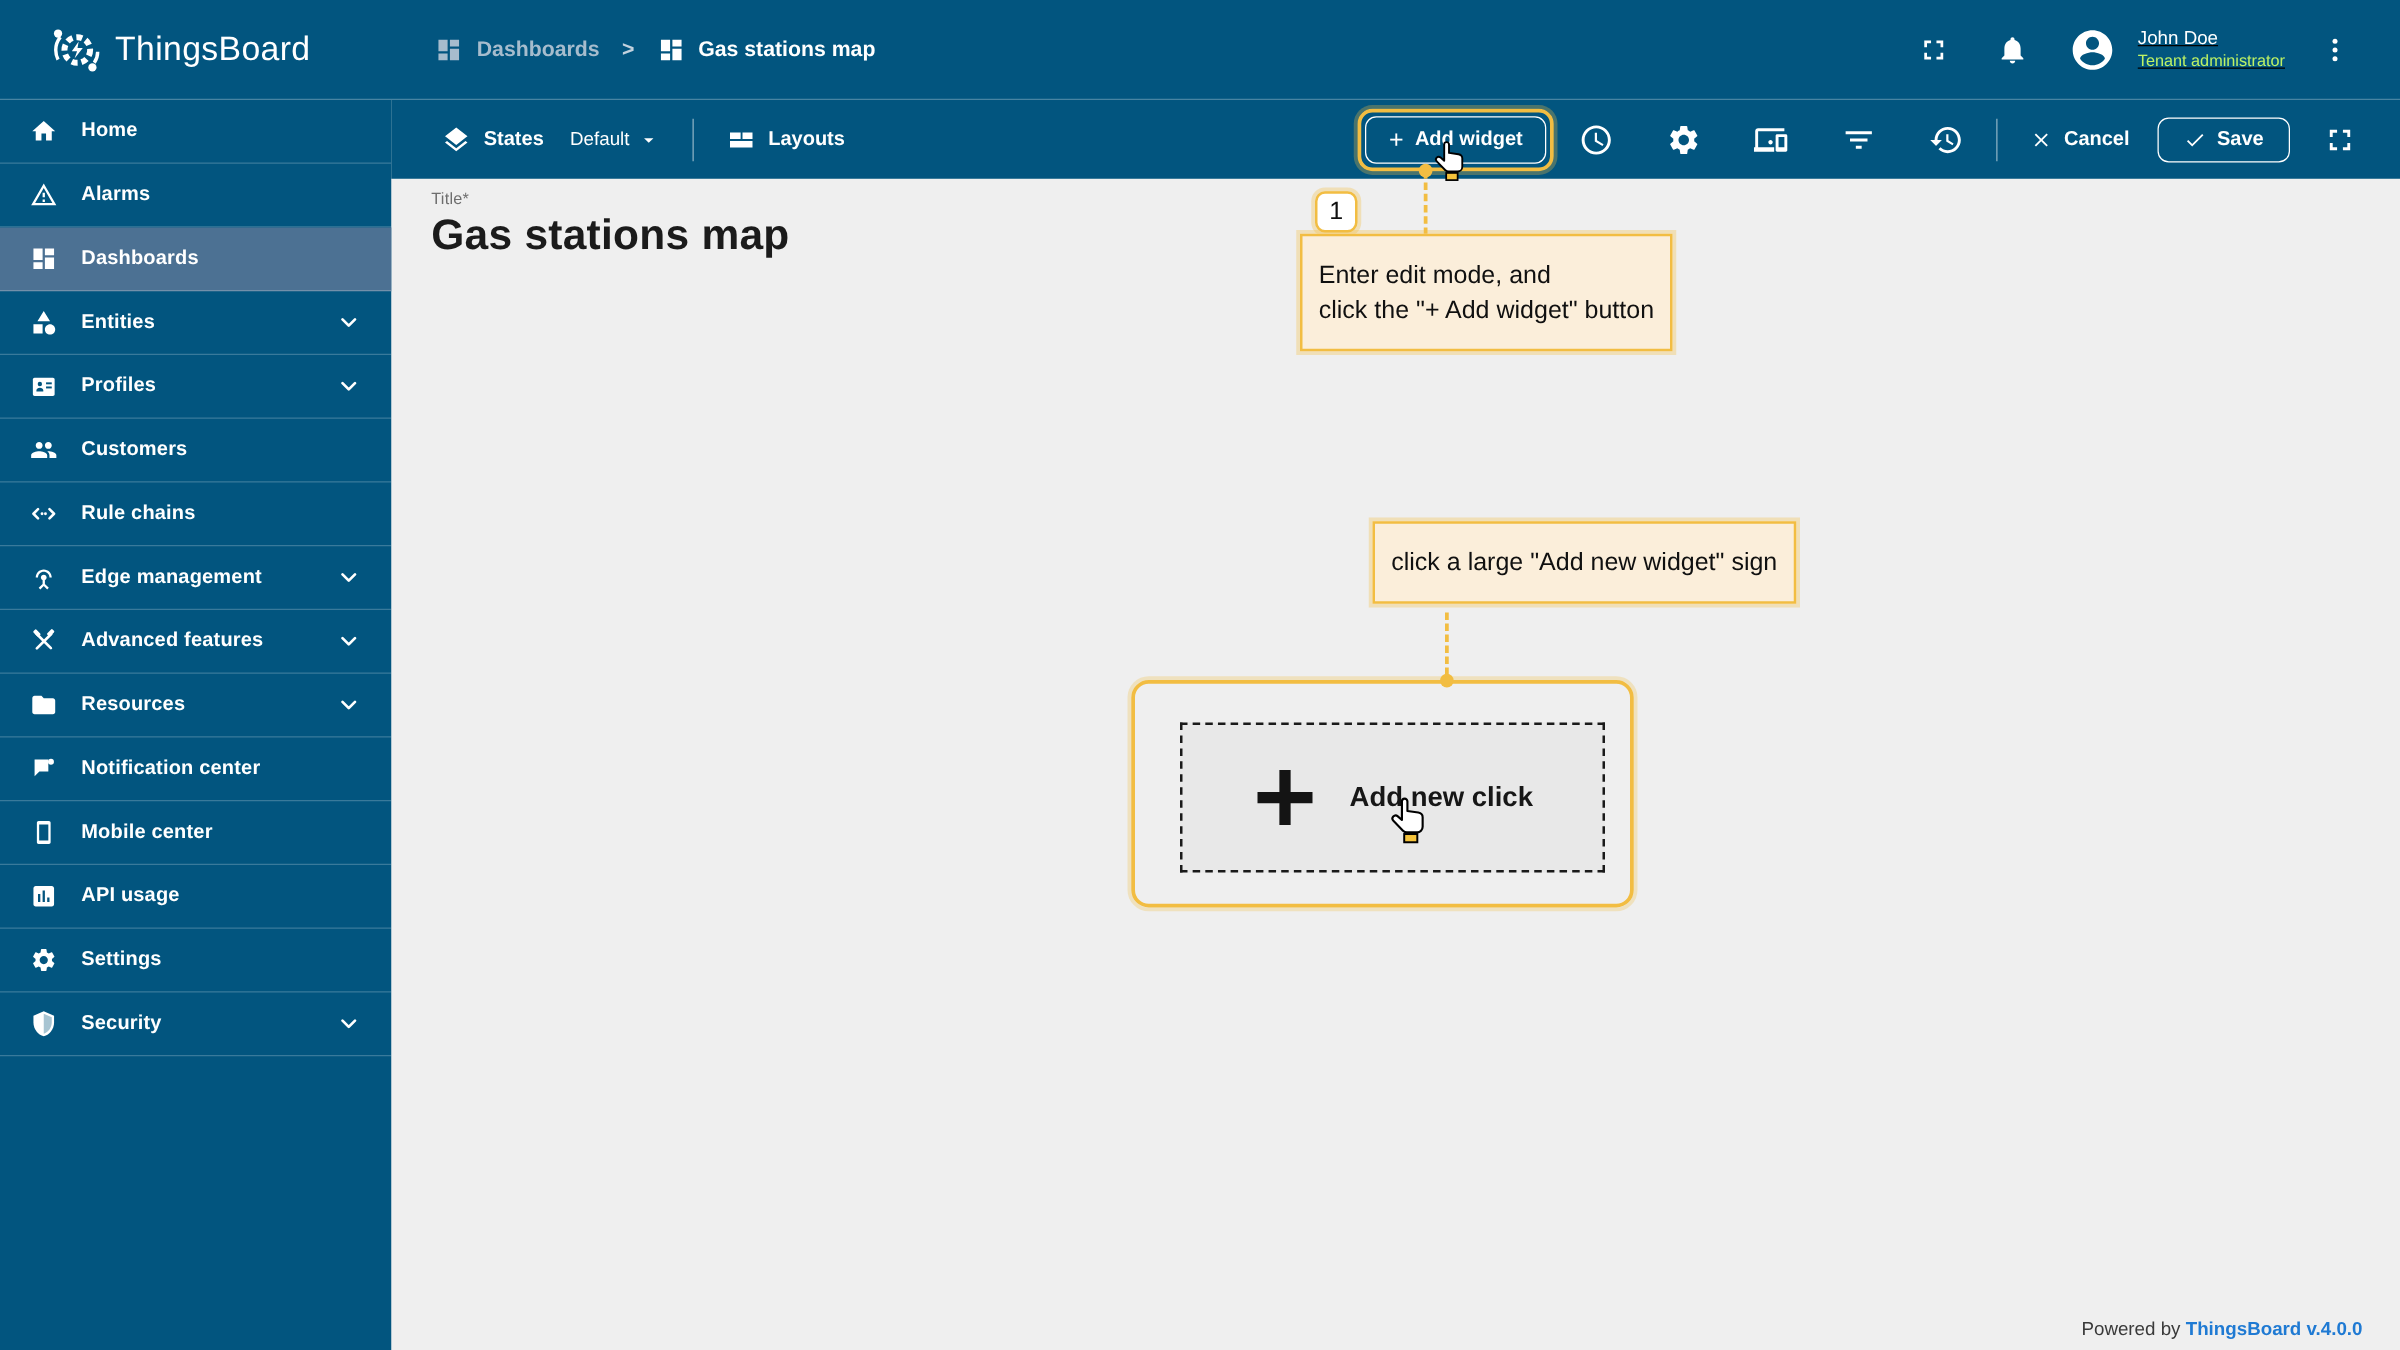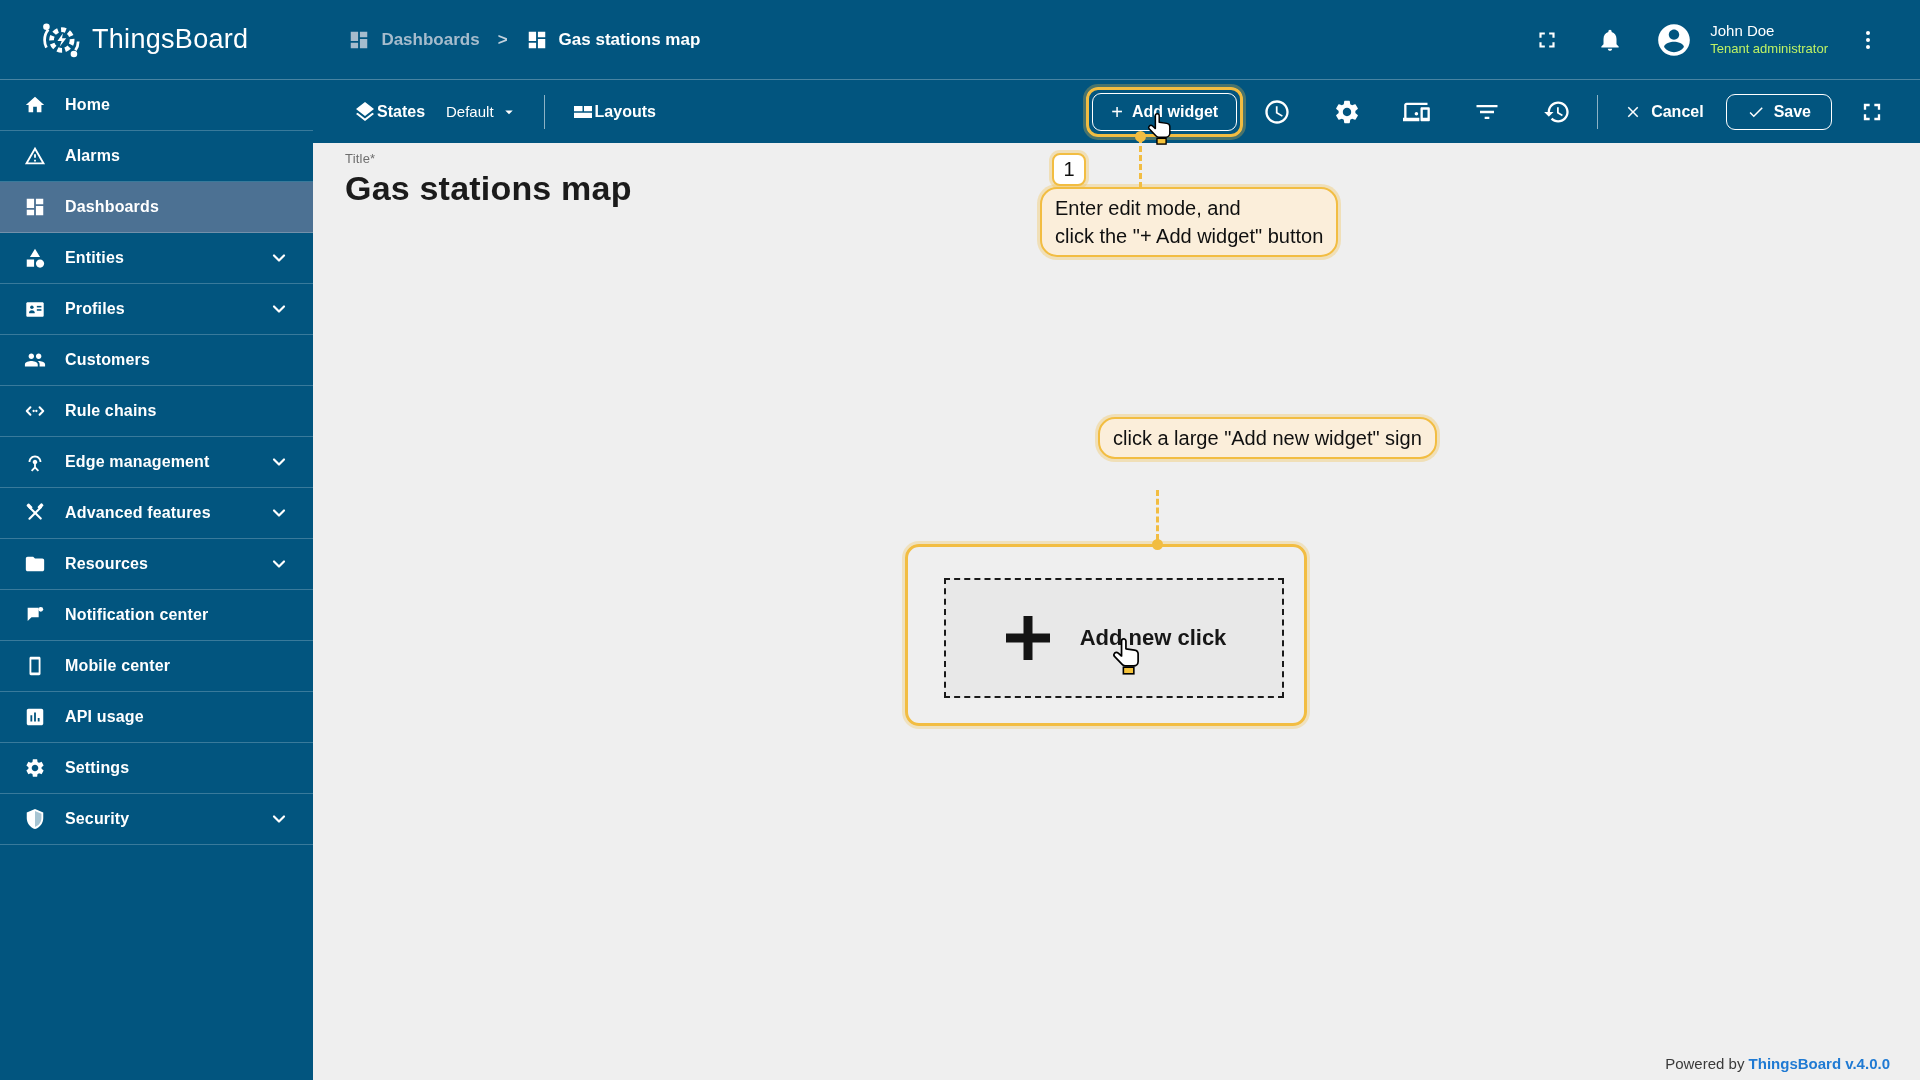--- a/index.html
+++ b/index.html
@@ -16,40 +16,40 @@
   .breadcrumb { display:flex; align-items:center; gap:16px; margin-left:100px; }
   .crumb { display:flex; align-items:center; gap:11px; font-size:17px; font-weight:700; }
   .crumb.inactive { color:#A6BCCD; }
   .crumb.active { color:#FFFFFF; }
   .crumb svg { width:22px; height:22px; }
   .crumb-sep { color:#C3D2DE; font-size:17px; font-weight:700; margin:0 2px; }
   .header-right { margin-left:auto; display:flex; align-items:center; }
   .hicon { width:26px; height:26px; color:#fff; cursor:pointer; }
   .bell { margin-left:37px; }
   .avatar { width:38px; height:38px; margin-left:32px; color:#fff; }
-  .user-block { margin-left:17px; line-height:1.25; }
+  .user-block { margin-left:17px; line-height:1.25;text-decoration:underline; }
   .user-name { color:#fff; font-size:15px; }
   .user-role { color:#bef264; font-size:13px; }
   .more-vert { margin-left:28px; width:24px; height:24px; color:#fff; cursor:pointer; }
 
   
   .sidebar { position:absolute; left:0; top:80px; width:313px; height:1000px; background:#02557F; z-index:4; }
   .side-item { height:51px; display:flex; align-items:center; padding:0 24px 0 24px;
                border-bottom:1px solid rgba(255,255,255,.22); color:#fff; cursor:pointer; }
   .side-item.selected { background:#4C7193; }
   .side-item svg.mi { width:22px; height:22px; flex:0 0 22px; }
   .side-label { margin-left:19px; font-size:16px; font-weight:700; letter-spacing:.15px; }
   .side-chevron { margin-left:auto; width:20px; height:20px; }
 
   
   .toolbar { position:absolute; left:313px; top:80px; width:1607px; height:63px; background:#02557F;
              display:flex; align-items:center; padding:0 34px 0 40px; color:#fff; z-index:5; }
   .tb-group { display:flex; align-items:center; }
   .tb-ic { width:24px; height:24px; }
-  .tb-label { font-size:16px; font-weight:700; }
+  .tb-label { font-size:16px; font-weight:700; margin-left:10px; }
   .tb-state-value { font-size:15px; font-weight:400; margin-left:21px; display:flex; align-items:center; gap:6px; cursor:pointer; }
   .caret { width:18px; height:18px; }
   .tb-divider { width:1px; height:34px; background:rgba(255,255,255,.55); margin:0 26px; }
   .tb-right { margin-left:auto; display:flex; align-items:center; }
   .tutorial-ring { border:3px solid #F2BD42; border-radius:12px; padding:3px; box-shadow:0 0 0 3px rgba(242,189,66,.30); }
   .add-widget-btn { display:flex; align-items:center; gap:9px; border:1.5px solid #fff; border-radius:9px;
                     background:transparent; color:#fff; font-family:inherit; font-size:16px; font-weight:700;
                     padding:8px 18px; cursor:pointer; }
   .plus-glyph { font-size:20px; font-weight:400; line-height:1; }
   .icon-btn { width:28px; height:28px; color:#fff; margin-left:42px; cursor:pointer; }
@@ -65,22 +65,22 @@
   
   .main { position:absolute; left:313px; top:143px; width:1607px; height:937px; background:#EFEFEF; }
   .title-block { padding:8px 0 0 32px; }
   .title-label { font-size:13px; color:#6E6E6E; letter-spacing:.2px; }
   .page-title { font-size:34px; font-weight:700; color:#1B1B1B; margin-top:3px; letter-spacing:.2px; }
   .footer { position:absolute; right:30px; bottom:8px; font-size:15px; color:#3A3A3A; }
   .footer a { color:#1F7AD3; font-weight:700; text-decoration:none; }
 
   
   .overlay { position:absolute; inset:0; pointer-events:none; z-index:40; }
-  .callout { position:absolute; background:#FBEEDA; border:2.5px solid #F2BD42; border-radius:17px;
-             box-shadow:0 0 0 3px rgba(242,189,66,.32); padding:5px 13px; color:#101010;
+  .callout { position:absolute; background:#FBEEDA; border:2.5px solid #F2BD42; border-radius:0;
+             box-shadow:0 0 0 3px rgba(242,189,66,.32); padding:17px 13px; color:#101010;
              font-size:20px; line-height:28px; white-space:nowrap; }
   .step-badge { position:absolute; background:#fff; border:2.5px solid #F2BD42; border-radius:8px;
                 box-shadow:0 0 0 3px rgba(242,189,66,.32); width:34px; height:33px; display:flex;
                 align-items:center; justify-content:center; font-size:20px; color:#101010; }
   .dash-line { position:absolute; width:0; border-left:3px dashed #F2BD42; }
   .dot { position:absolute; width:11px; height:11px; border-radius:50%; background:#F2BD42; }
   .sign-ring { position:absolute; left:905px; top:544px; width:402px; height:182px; border:3px solid #F2BD42;
                border-radius:14px; box-shadow:0 0 0 3px rgba(242,189,66,.28); pointer-events:auto; }
   .add-sign { position:absolute; left:36px; top:31px; width:340px; height:120px; background:#E8E8E8;
               border:2px dashed #1A1A1A; display:flex; align-items:center; justify-content:center; gap:26px; cursor:pointer; }

